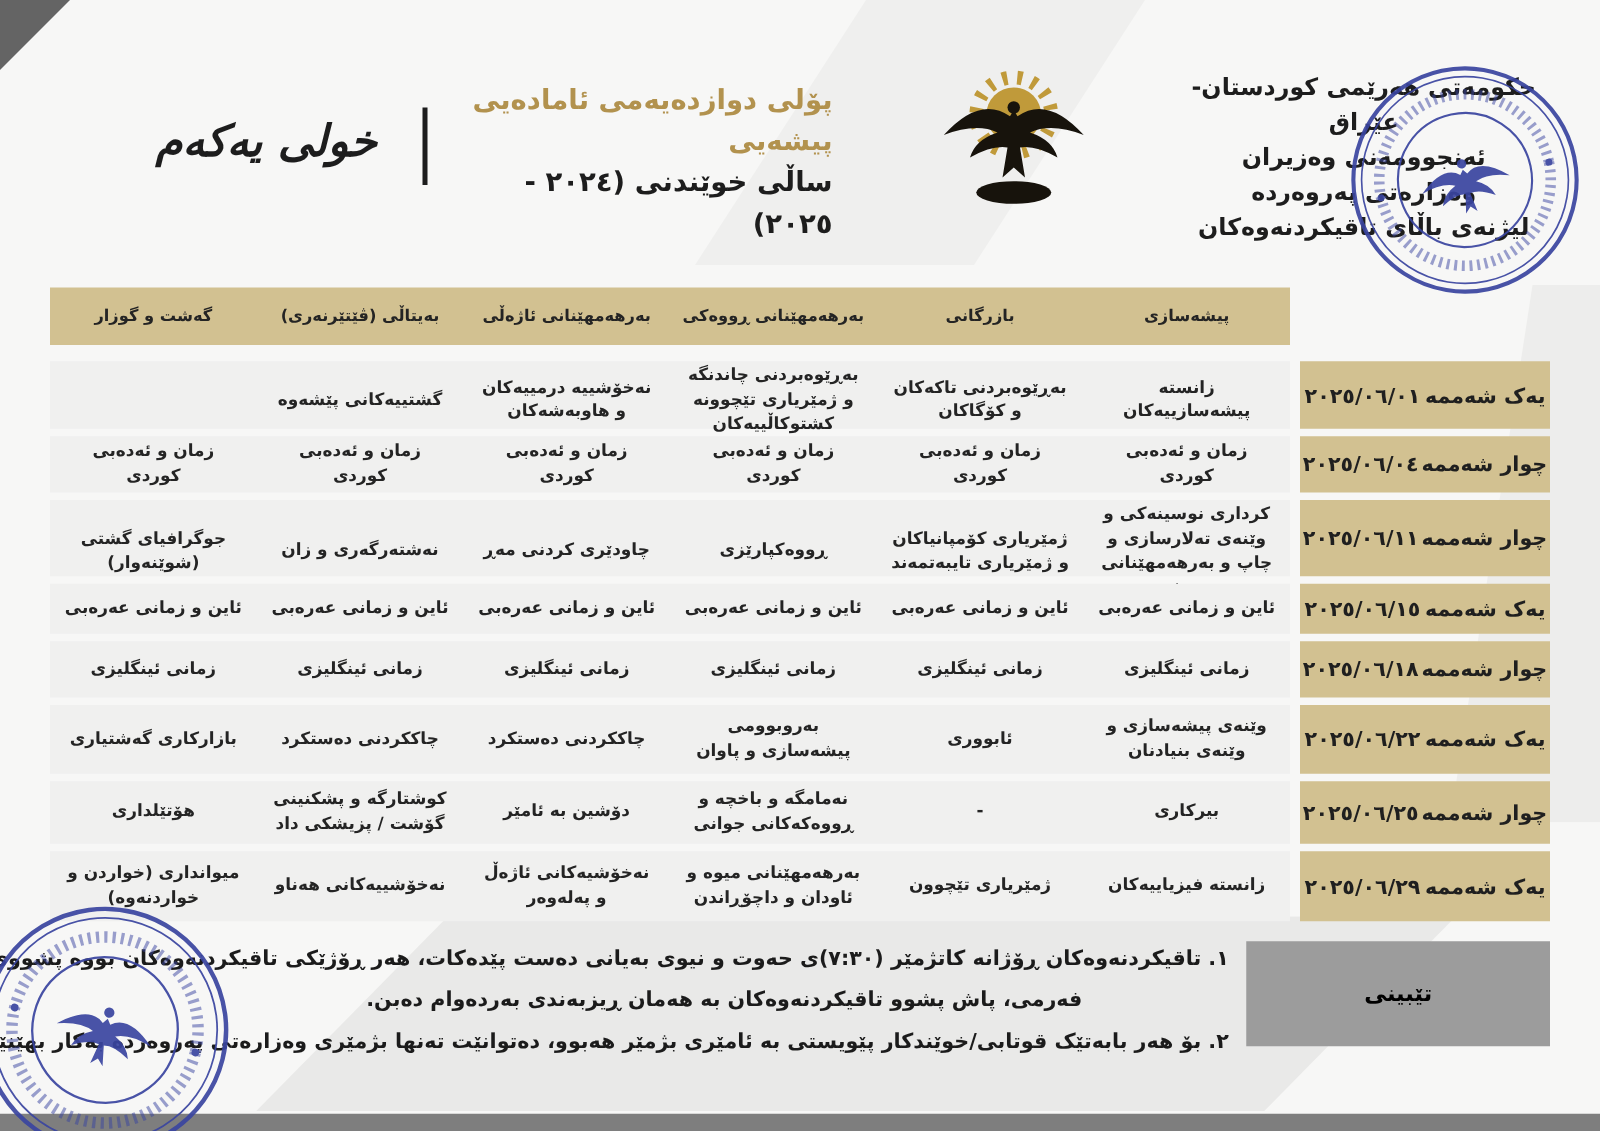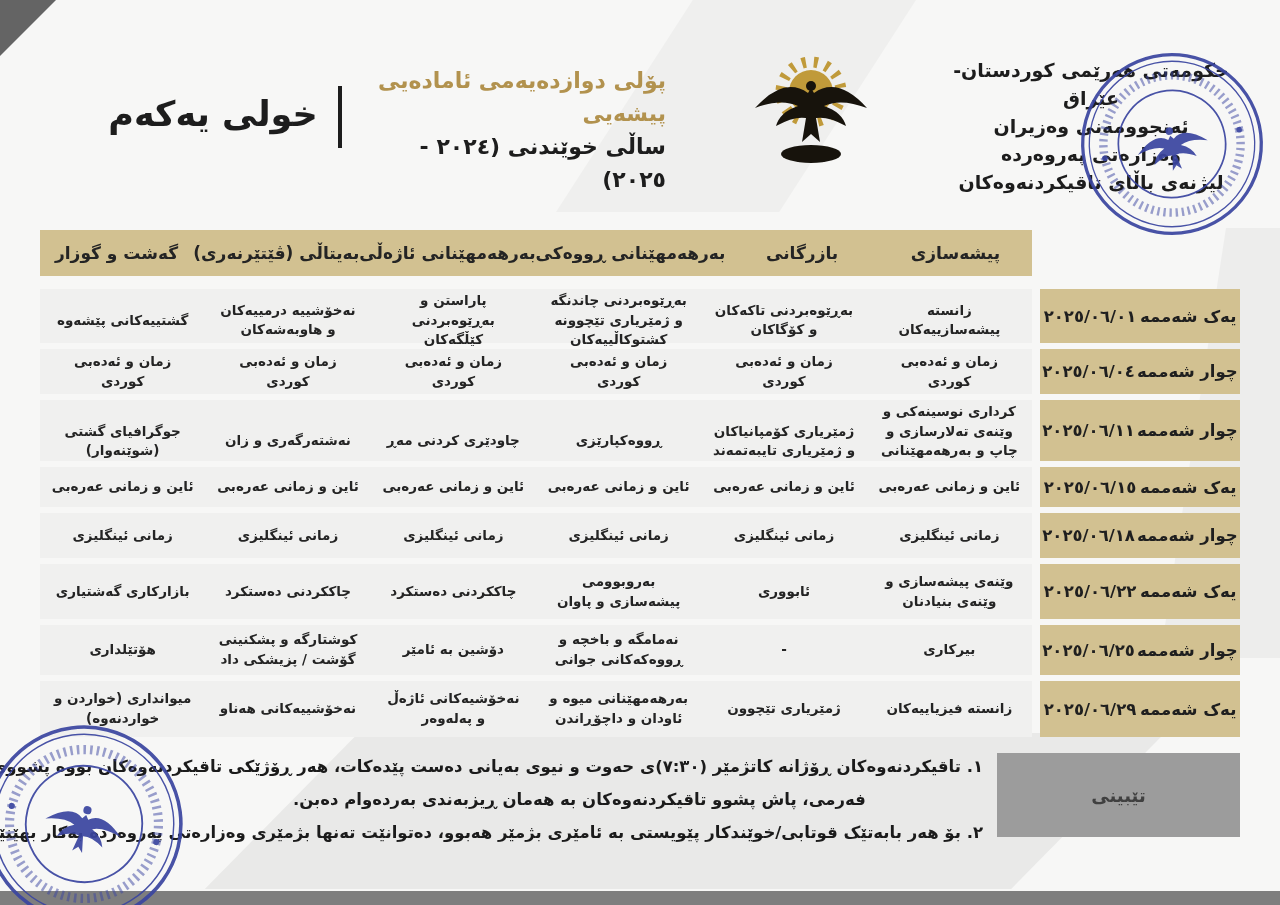--- a/index.html
+++ b/index.html
@@ -22,54 +22,54 @@
     clip-path:polygon(38% 0,100% 0,62% 100%,0 100%); }
   .band-right { right:0; top:228px; width:120px; height:430px; background:#ededec;
     clip-path:polygon(55% 0,100% 0,100% 100%,0 100%); }
   .band-bottom { left:0; top:733px; width:1280px; height:156px; background:#e9e9e8;
     clip-path:polygon(28% 0,91% 0,79% 100%,16% 100%); }
   .bottom-bar { position:absolute; left:0; bottom:0; width:100%; height:14px;
     background:var(--bar-gray,#7e7e7e); z-index:2; }
 
   
   .round-title { position:absolute; left:88px; top:94px; width:250px;
-    font-size:35px; font-weight:bold; text-align:center; z-index:2; }
+    font-size:35px; font-weight:bold; text-align:center; z-index:2;font-style:italic; }
   .title-divider { position:absolute; left:338px; top:86px; width:4px; height:62px;
     background:#1d1d1d; z-index:2; }
   .title-block { position:absolute; left:352px; top:64px; width:314px;
     text-align:right; font-weight:bold; font-size:22px; line-height:33px; z-index:2; }
   .title-line2 { color:var(--gold,#b2924e); }
   .logo-wrap { position:absolute; left:746px; top:46px; width:130px; height:124px; z-index:2; }
   .gov-block { position:absolute; right:38px; top:56px; width:302px;
     text-align:center; font-weight:bold; font-size:19px; line-height:28px; z-index:2; }
   .stamp { position:absolute; z-index:3; opacity:.92; }
   .stamp-top { left:1078px; top:50px; width:188px; height:188px; transform:rotate(-12deg); }
   .stamp-bottom { left:-18px; top:722px; width:204px; height:204px; transform:rotate(14deg); }
 
   
   .exam-table { position:absolute; left:40px; top:230px; width:1200px; z-index:2; }
   .t-head { display:flex; gap:8px; margin-bottom:13px; }
   .date-spacer { width:200px; flex:0 0 200px; }
   .header-bar { flex:1; height:46px; background:var(--tan,#d2c191);
     display:grid; grid-template-columns:repeat(6,1fr); align-items:center; }
-  .h-cell { text-align:center; font-weight:bold; font-size:17px; white-space:nowrap; color:#242424; }
+  .h-cell { text-align:center; font-weight:bold; font-size:13px; white-space:nowrap; color:#242424; }
   .t-row { display:flex; gap:8px; margin-bottom:6px; }
   .date-badge { width:200px; flex:0 0 200px; background:var(--tan,#d2c191);
     display:flex; align-items:center; justify-content:space-evenly;
     font-weight:bold; font-size:16.5px; color:#1f1f1f; }
   .row-body { flex:1; background:var(--row-gray,#f0f0ef);
     display:grid; grid-template-columns:repeat(6,1fr); align-items:center; }
   .cell { text-align:center; font-size:13.5px; font-weight:bold; line-height:1.45;
     padding:2px 10px; color:#242424; }
 
   
   .notes-label-box { position:absolute; right:40px; top:753px; width:243px; height:84px;
     background:var(--note-box-gray,#9c9c9c); display:flex; align-items:center;
     justify-content:center; z-index:2; }
-  .notes-label { color:#404040; font-size:18px; font-weight:bold; }
+  .notes-label { color:#000000; font-size:18px; font-weight:bold; }
   .notes-block { position:absolute; right:297px; top:750px; width:690px; z-index:2; }
   .note-line { white-space:nowrap; font-size:16.5px; font-weight:bold; line-height:33px;
     color:#1b1b1b; text-align:right; }
   .note-line.flush-left { text-align:left; }
 </style>
 </head>
 <body>
 
 <div class="page">
 
@@ -143,21 +143,20 @@
     <div>
         <div class="t-row" style="height: 54px;">
           <div class="date-badge">
             <span>یەک شەممە</span>
             <span>٢٠٢٥/٠٦/٠١</span>
           </div>
           <div class="row-body">
             <div class="cell">زانستە پیشەسازییەکان</div>
             <div class="cell">بەڕێوەبردنی تاکەکان و کۆگاکان</div>
             <div class="cell">بەڕێوەبردنی چاندنگە و ژمێریاری تێچوونە کشتوکاڵییەکان</div>
-            <div class="cell">پاراستن و بەڕێوەبردنی کێڵگەکان</div>
             <div class="cell">نەخۆشییە درمییەکان و هاوبەشەکان</div>
             <div class="cell">گشتییەکانی پێشەوە</div>
           </div>
         </div>
         <div class="t-row" style="height: 45px;">
           <div class="date-badge">
             <span>چوار شەممە</span>
             <span>٢٠٢٥/٠٦/٠٤</span>
           </div>
           <div class="row-body">

